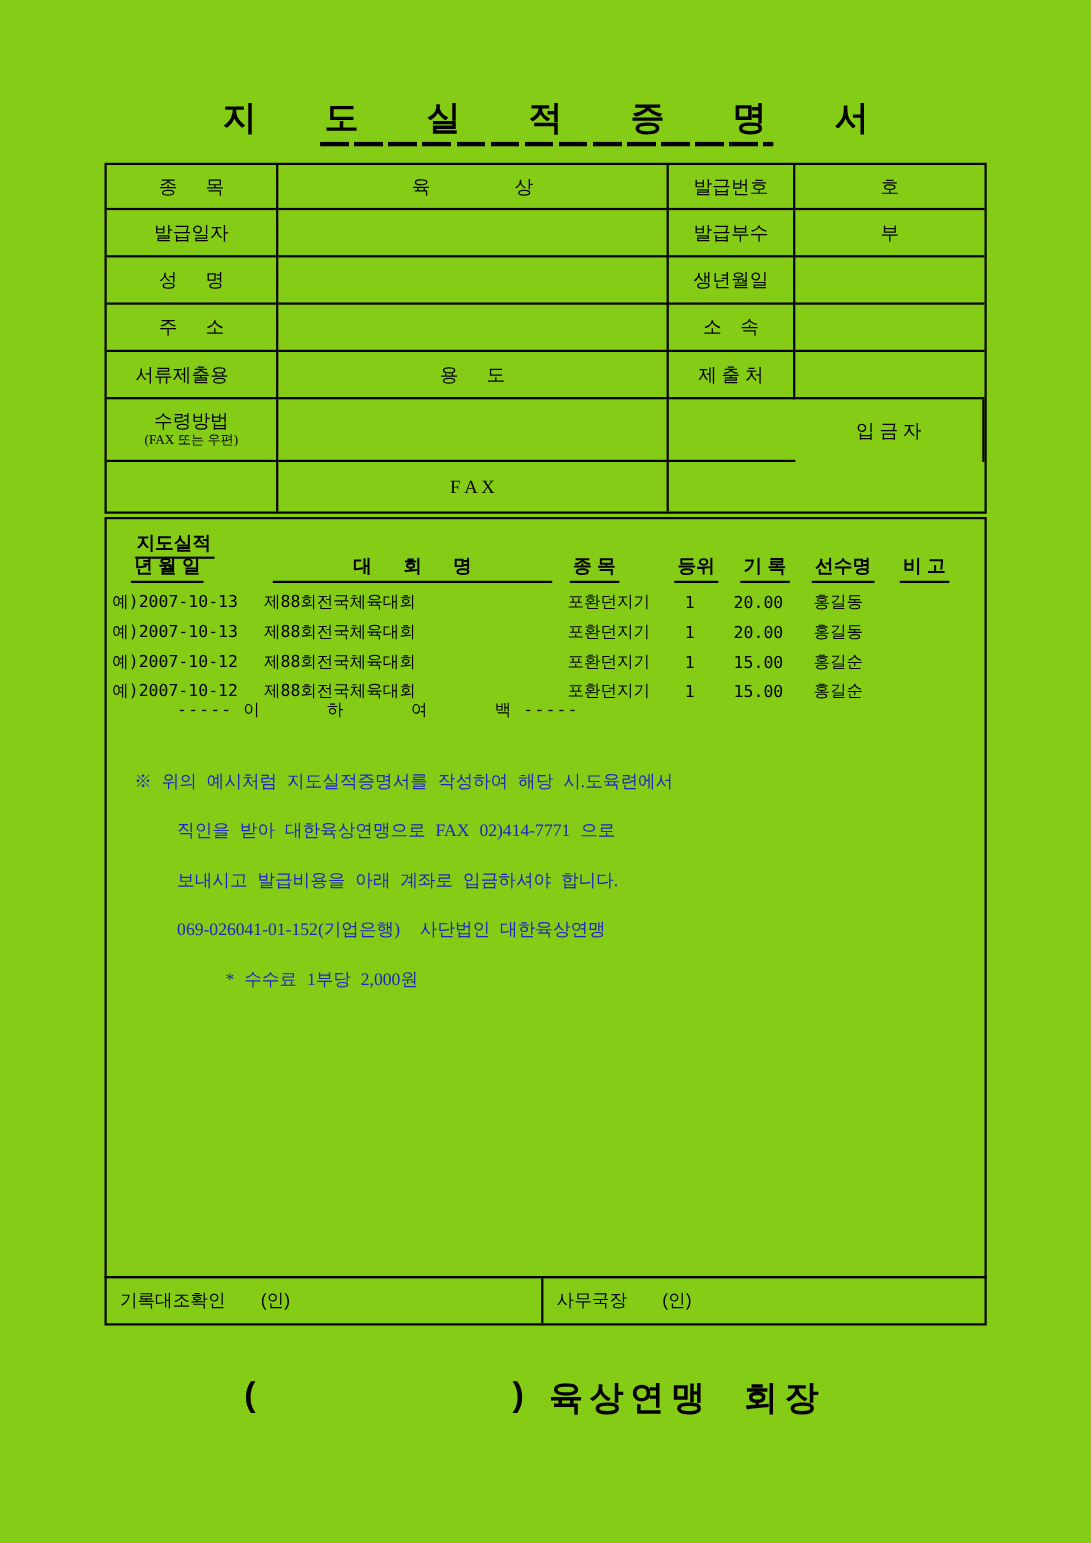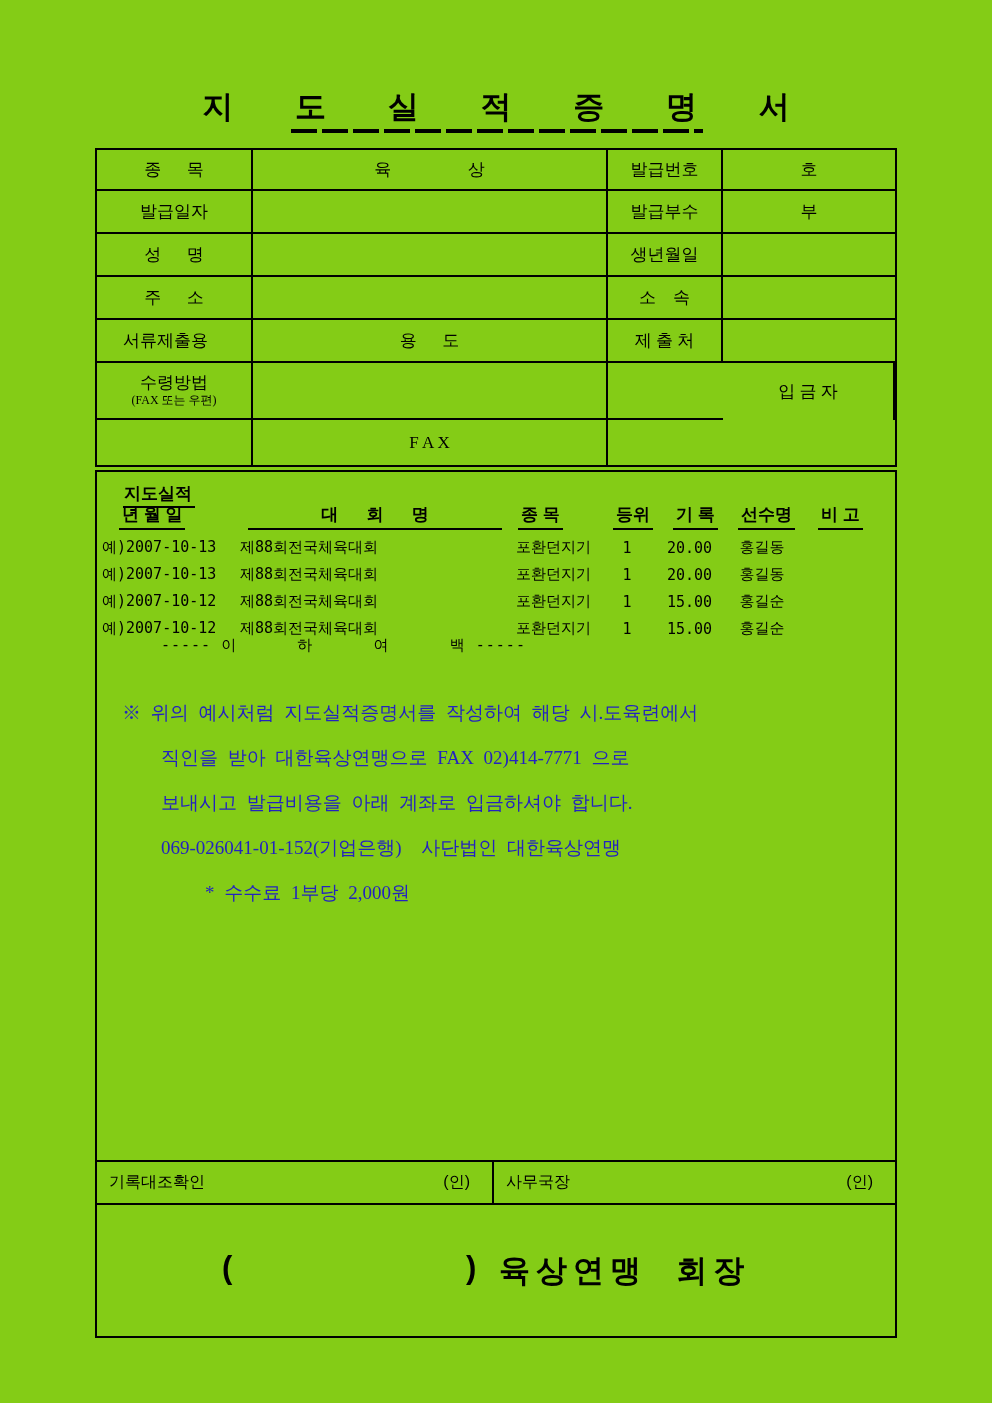--- a/index.html
+++ b/index.html
@@ -43,21 +43,21 @@
     font-size:17px; white-space:pre; line-height:1.15;
     box-sizing:border-box;
   }
   .it-cell.c4{border-right:none;}
   .it-cell.lastrow{border-bottom:none;}
   .it-cell.val-left{align-items:flex-start; padding-left:26px;}
   .it-sub{font-size:12px; margin-top:2px;}
   
   .record-box{
     position:absolute; left:95px; top:470px;
-    width:802px; height:868px;
+    width:802px; height:692px;
     border:2px solid #000;
     box-sizing:border-box;
     font-family:"Liberation Sans","DejaVu Sans",sans-serif;
     text-decoration:underline;
   }
   .rec-section-label{
     position:absolute; left:26px; top:10px;
     font-size:17px; font-weight:bold;
     border-bottom:2px solid #000; padding:0 3px 1px 1px;
     white-space:pre;
@@ -92,34 +92,34 @@
     position:absolute; left:0; top:164px; width:100%;
     text-align:left; padding-left:64px; box-sizing:border-box;
     font-size:15px;
     font-family:"DejaVu Sans Mono","Liberation Mono",monospace;
     white-space:pre; letter-spacing:1px;
   }
   
   .notice-line{
     position:absolute;
     font-family:"Liberation Serif","DejaVu Serif",serif;
-    font-size:19px; white-space:pre; word-spacing:5px;
+    font-size:16px; white-space:pre; word-spacing:5px;
   }
   
   .confirm-row{
     position:absolute; left:95px; top:1160px;
     width:802px; height:45px;
     border:2px solid #000; box-sizing:border-box;
     display:flex;
     font-family:"Liberation Sans","DejaVu Sans",sans-serif;
     font-size:16px;
   }
   .confirm-cell{
-    display:flex; align-items:center; justify-content:space-between;
-    padding:0 22px 0 12px; box-sizing:border-box; white-space:pre;
+    display:flex; align-items:center; 
+    padding:0 22px 0 12px; box-sizing:border-box; white-space:pre;gap:32px;
   }
   .confirm-left{width:397px; border-right:2px solid #000;}
   .confirm-right{flex:1;}
   
   .sig{
     position:absolute; top:1250px;
     font-family:"Liberation Sans","DejaVu Sans",sans-serif;
     font-size:31px; font-weight:bold; white-space:pre;
   }
   .sig-open{left:222px;}

